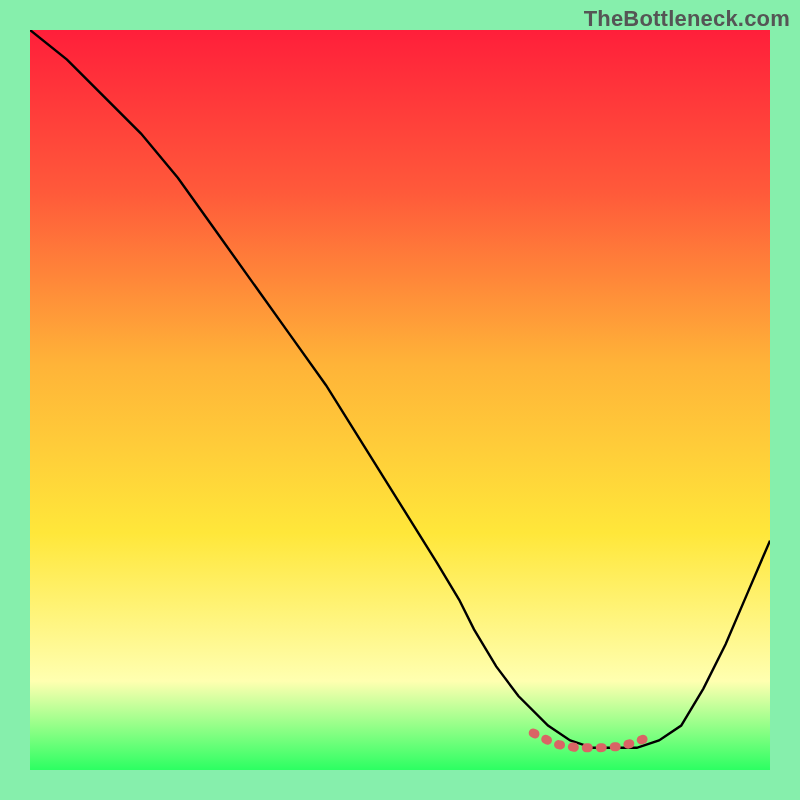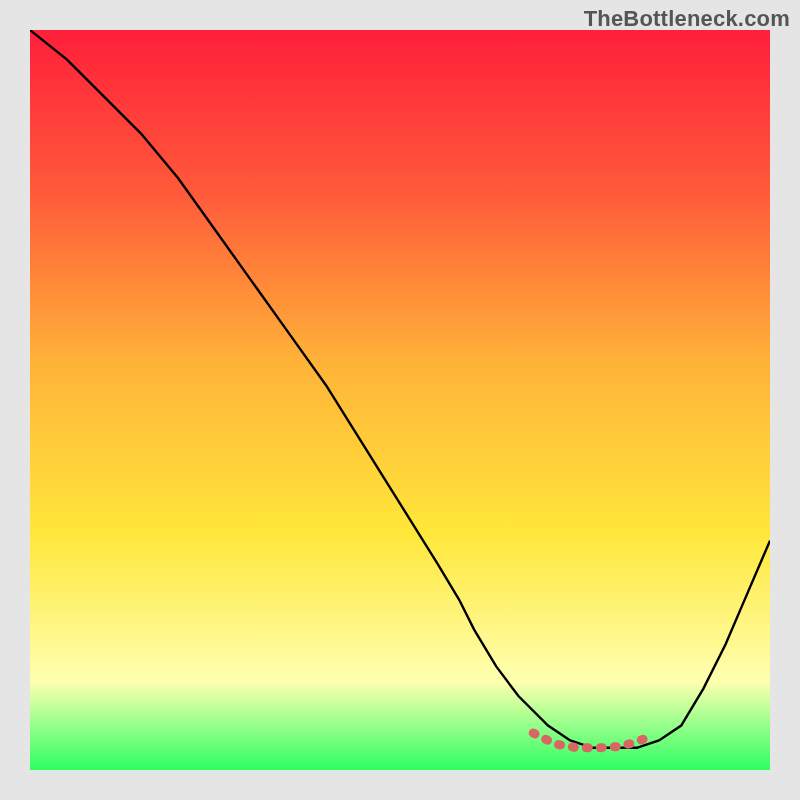--- a/index.html
+++ b/index.html
@@ -8,21 +8,21 @@
     width: 800px;
     height: 800px;
     background: #000;
     overflow: hidden;
     font-family: Arial, Helvetica, sans-serif;
   }
   .frame {
     position: relative;
     width: 800px;
     height: 800px;
-    background: #e5e5e5;
+    background: #86efac;
     text-decoration: underline;
   }
   .watermark {
     position: absolute;
     top: 6px;
     right: 10px;
     color: #555;
     font-size: 22px;
     font-weight: 600;
     letter-spacing: 0.2px;

